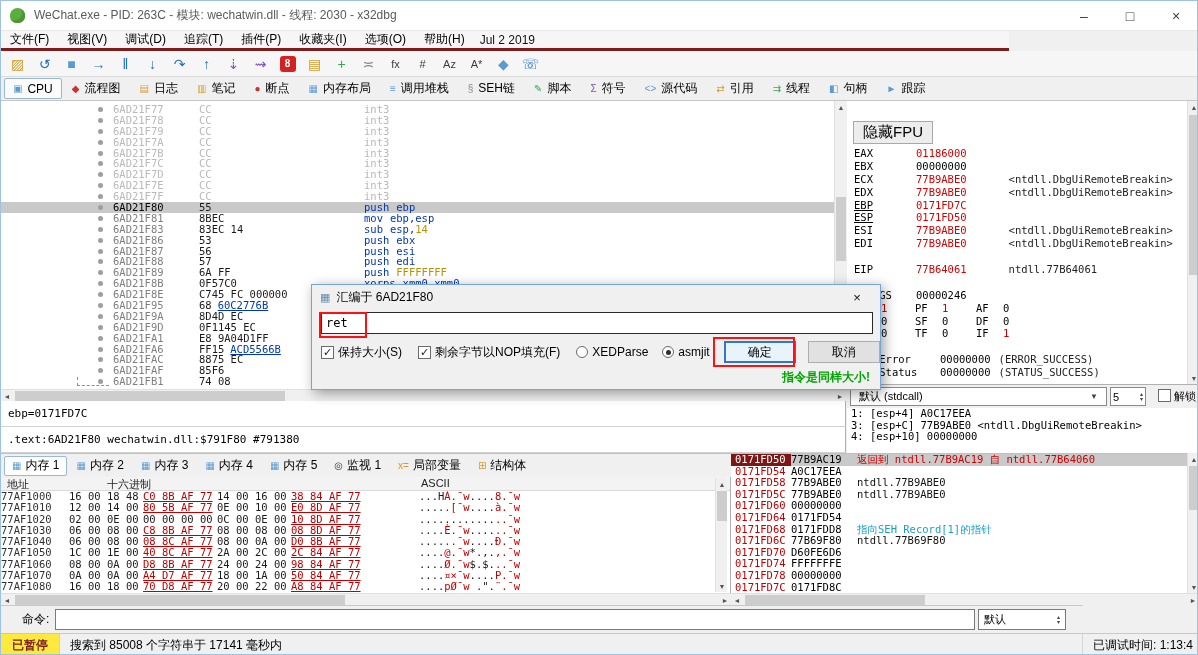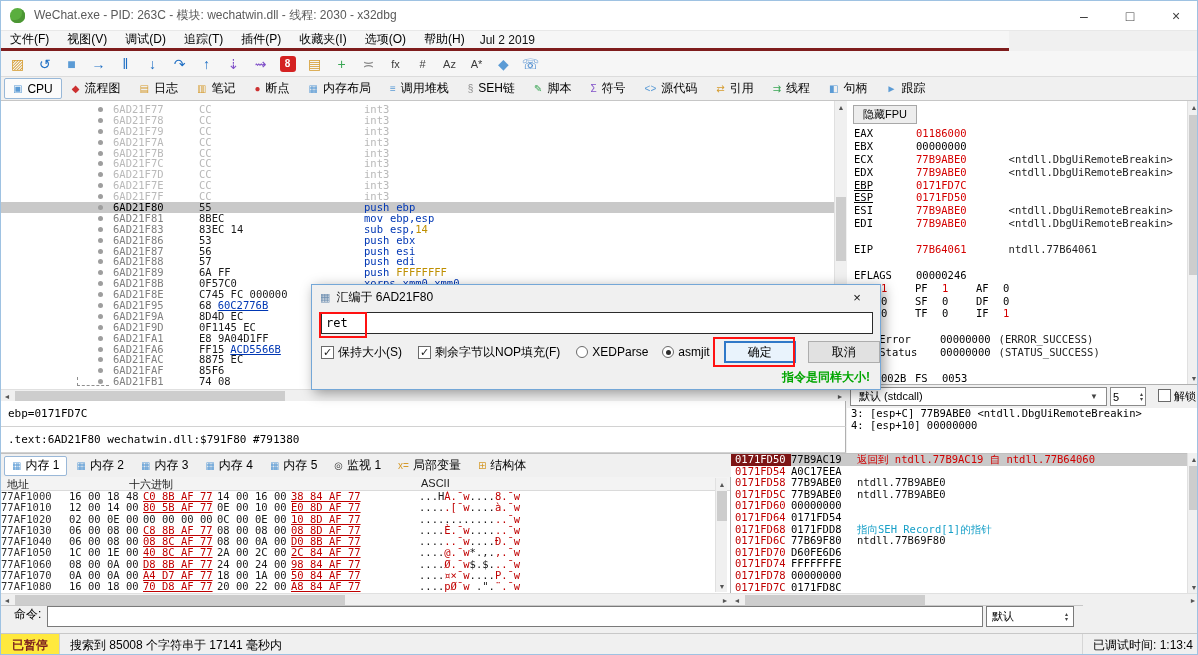--- a/index.html
+++ b/index.html
@@ -61,21 +61,21 @@
   .hthumb{position:absolute;top:1px;height:10px;background:#cdcdcd}
   .sa{position:absolute;width:12px;height:12px;font-size:7px;color:#555;display:flex;align-items:center;justify-content:center}
   .sa.top{top:0;left:0}.sa.bot{bottom:0;left:0}.sa.lft{left:0;top:0}.sa.rgt{right:0;top:0}
 
   
   #info1,#info2{position:absolute;left:0;width:845px;height:26px;background:#fff;border-right:1px solid #b0b0b0;border-bottom:1px solid #d2d2d2;display:flex;align-items:center;padding-left:7px;font-size:11px}
   #info1{top:400px}#info2{top:426px}
 
   
   #registers{position:absolute;left:846px;top:100px;width:340px;height:283px;background:#fff;overflow:hidden}
-  #hide-fpu{display:inline-block;margin:4px 0 3px 6px;padding:1px 9px;background:#ededed;border:1px solid #a8a8a8;font-size:11px}
+  #hide-fpu{display:inline-block;margin:20px 0 3px 6px;padding:1px 9px;background:#ededed;border:1px solid #a8a8a8;font-size:15px}
   .rline{height:12.9px;line-height:13px;font-size:10.5px;font-family:"DejaVu Sans Mono","Liberation Mono",monospace;white-space:pre;padding-left:7px;overflow:hidden}
   .nm{display:inline-block;color:#000}
   .rn{min-width:62px}.fn{min-width:27px}.w{min-width:86px}
   .ul{text-decoration:underline}
   .vl{color:#000}
   .fv{display:inline-block;min-width:34px}
   .red{color:#d40000}
   .rx{color:#222}
   .rx.far{margin-left:42px}
   .rx.near{margin-left:8px}
@@ -96,21 +96,21 @@
   
   #bottabs{position:absolute;left:0;top:452px;width:730px;height:24px;background:#f0f0f0;display:flex;align-items:center;padding-left:3px;border-top:1px solid #c0c0c0}
   .btab{height:20px;display:flex;align-items:center;padding:0 7px;margin-right:1px;white-space:nowrap;border:1px solid transparent}
   .btab.active{background:#fff;border:1px solid #9ab8d8;border-radius:2px}
   .bticon{font-size:10px;margin-right:4px}
 
   
   #dump{position:absolute;left:0;top:476px;width:730px;height:128px;background:#fff;border-right:1px solid #b0b0b0;overflow:hidden}
   #dump-head{height:14px;font-size:11px;color:#222;background:#f3f3f3;border-bottom:1px solid #dadada;position:relative}
   #dh-addr{position:absolute;left:6px;top:0}
-  #dh-hex{position:absolute;left:128px;top:0}
+  #dh-hex{position:absolute;left:106px;top:0}
   #dh-ascii{position:absolute;left:420px;top:0}
   .mrow{height:11.3px;line-height:11.4px;font-size:10.5px;font-family:"DejaVu Sans Mono","Liberation Mono",monospace;display:flex;white-space:pre}
   .maddr{width:68px;padding-left:0;color:#303030;flex:none}
   .mg{width:74px;flex:none;color:#1a1a1a}
   .ptr{color:#c00000}
   .mg.ptr{text-decoration:underline}
   .mascii{margin-left:54px;display:flex;color:#1a1a1a}
   #vs-dump{left:714px;top:477px;height:114px}
   #hs-dump{left:0;top:592px;width:730px}
 
@@ -121,21 +121,21 @@
   .saddr.csp{background:#7d1616;color:#fff}
   .sval{width:66px;flex:none;color:#000}
   .scom{flex:1;color:#111;overflow:hidden}
   .scom.red{color:#d00000}
   .scom.cyan{color:#18a0c8}
   .srow.sel{background:#c9c9c9}
   #vs-stack{left:1186px;top:452px;height:140px}
   #hs-stack{left:730px;top:592px;width:468px}
 
   
-  #cmdbar{position:absolute;left:0;top:604px;width:1082px;height:28px;background:#f0f0f0;border-top:1px solid #c8c8c8;display:flex;padding:0 9px}
+  #cmdbar{position:absolute;left:0;top:604px;width:1082px;height:28px;background:#f0f0f0;border-top:1px solid #c8c8c8;display:flex;align-items:center;padding:0 17px}
   #cmd-label{padding:0 6px 0 4px;white-space:nowrap}
   #cmd-input{flex:1;height:21px;background:#fff;border:1px solid #7a7a7a;font-family:"DejaVu Sans Mono",monospace;font-size:11px;padding:0 4px}
   #cmd-combo{width:88px;height:21px;background:#fff;border:1px solid #7a7a7a;margin-left:3px;display:flex;align-items:center;justify-content:space-between;padding:0 5px;font-size:11px}
 
   
   #statusbar{position:absolute;left:0;top:632px;width:1198px;height:23px;background:#f0f0f0;border-top:1px solid #c8c8c8;display:flex;align-items:center;overflow:hidden}
   #status-state{background:#ffe93e;color:#7d1f1f;font-weight:bold;height:100%;display:flex;align-items:center;padding:0 11px;border-right:1px solid #cfcfcf;flex:none}
   #status-msg{padding:0 10px;white-space:nowrap}
   #status-time{margin-left:auto;padding:0 6px 0 10px;border-left:1px solid #d6d6d6;height:100%;display:flex;align-items:center;white-space:nowrap}
 
@@ -472,20 +472,21 @@
             <span>▾</span>
           </span>
       </div>
       <label id="unlock">
         <span class="cbx empty"></span>
         <span>解锁</span>
       </label>
     </div>
     <div id="args-body">
 
+    <div class="arow">1: [esp+4] A0C17EEA</div>
         <div class="arow">3: [esp+C] 77B9ABE0 &lt;ntdll.DbgUiRemoteBreakin&gt;</div>
         <div class="arow">4: [esp+10] 00000000</div>
       </div>
   </div>
 
   <div id="bottabs">
     <div style="display:flex">
 
     <div class="btab active">
         <span class="bticon c-steel">▦</span>

